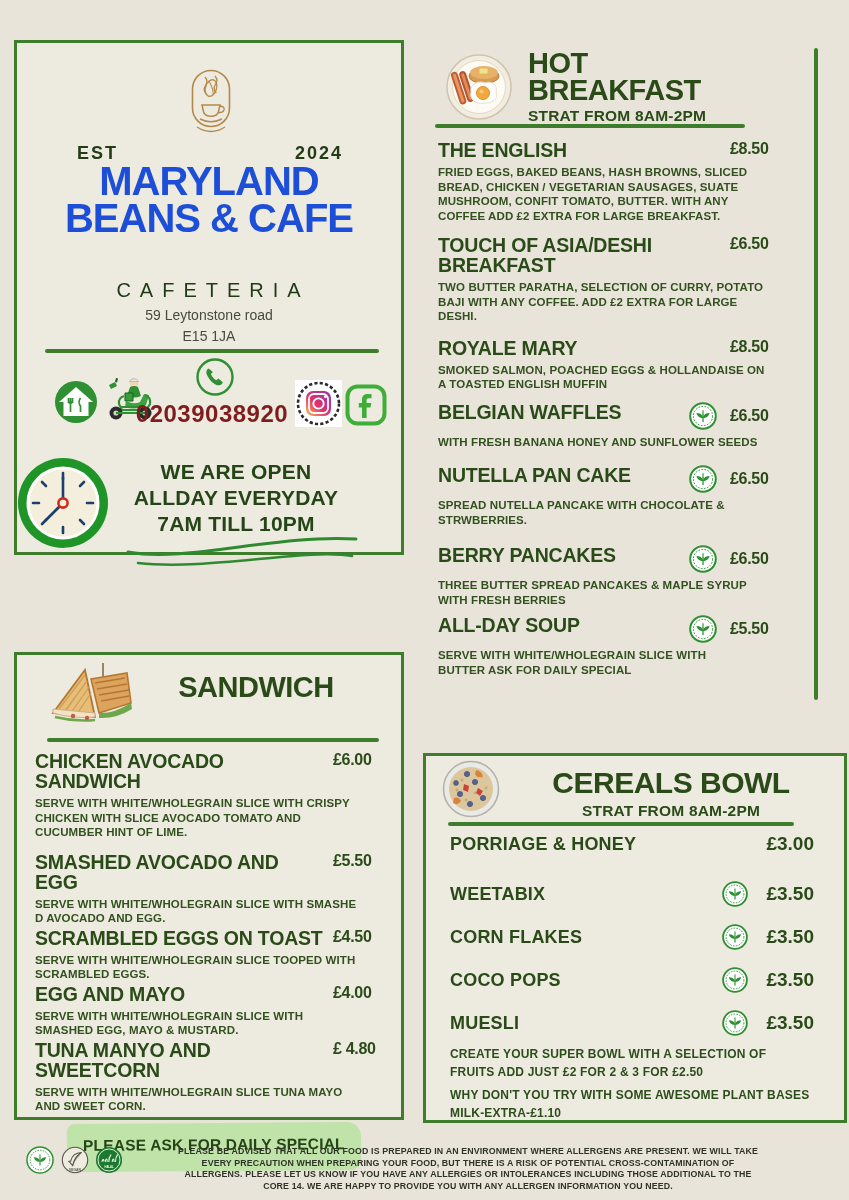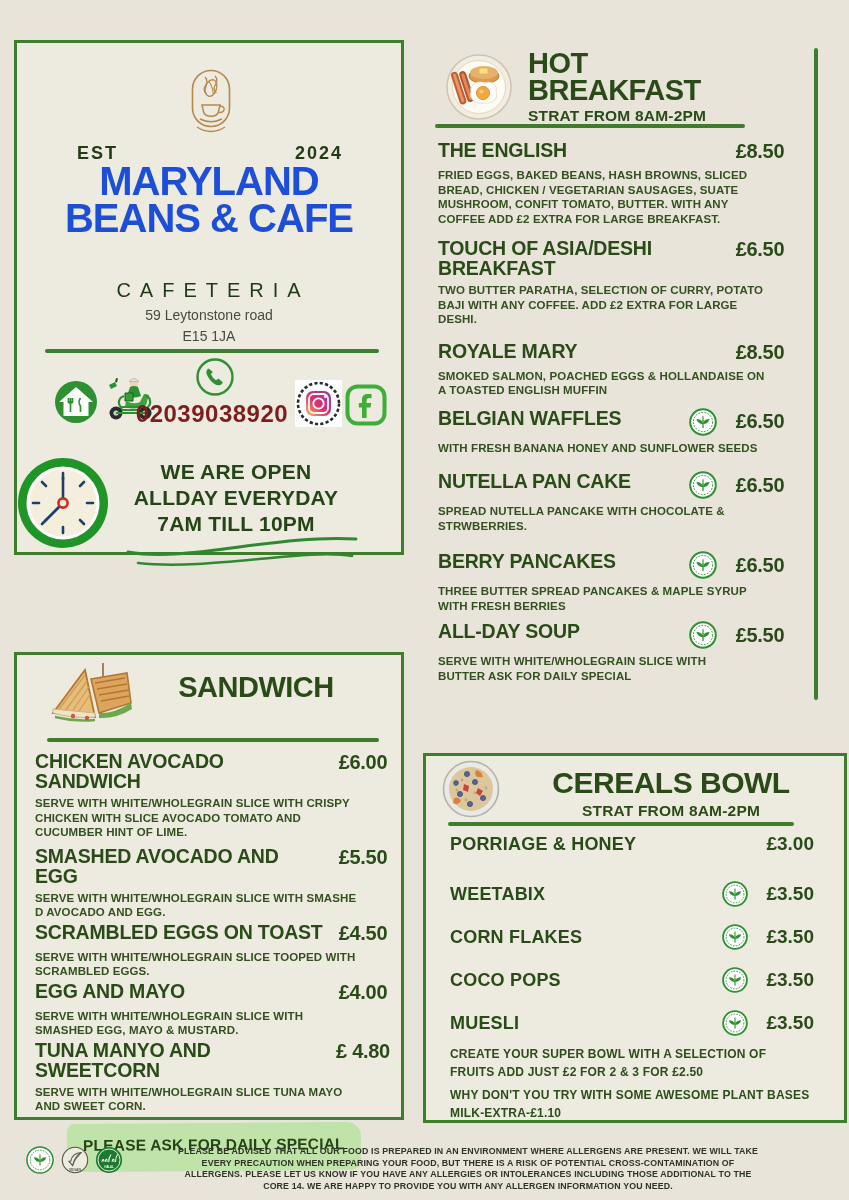--- a/index.html
+++ b/index.html
@@ -35,21 +35,21 @@
   
   .clock{left:16px;top:456px;width:94px;height:94px}
   .hours-text{left:114px;top:459px;width:244px;text-align:center;font-weight:bold;
               font-size:21px;line-height:26px;color:#254516;letter-spacing:.2px}
   .swoosh{left:124px;top:532px}
 
   
   .mi-head{display:flex;align-items:flex-start}
   .mi-name{flex:1;font-weight:bold;font-size:19.5px;line-height:20px;color:#2a4b18;letter-spacing:-.2px}
   .mi-right{display:flex;align-items:center;gap:13px;margin-left:8px}
-  .mi-price{font-weight:bold;font-size:20px;color:#2a4b18;min-width:60px;text-align:center;letter-spacing:-.3px}
+  .mi-price{font-weight:bold;font-size:16px;color:#2a4b18;min-width:60px;text-align:left;letter-spacing:-.3px}
   .mi-desc{font-weight:bold;font-size:11.5px;line-height:14.5px;color:#33511f;margin-top:5px;
            letter-spacing:.1px;max-width:335px}
   .w300{max-width:300px}
   .veg{width:28px;height:28px;display:inline-block;flex:0 0 auto}
   .veg svg{width:100%;height:100%;display:block}
 
   
   .hb-plate{left:446px;top:54px;width:66px;height:66px}
   .hb-titles{position:absolute;left:528px;top:50px;color:#2a4b18}
   .hb-titles .t{display:block;font-weight:bold;font-size:29px;line-height:27px;letter-spacing:-.5px}
@@ -65,21 +65,21 @@
   .hb-items .mi:nth-child(6){margin-bottom:8px}
 
   
   .sw-box{left:14px;top:652px;width:390px;height:468px}
   .sw-icon{position:absolute;left:26px;top:6px;width:92px;height:64px}
   .sw-title{position:absolute;left:110px;right:16px;top:16px;text-align:center;font-weight:bold;
             font-size:29px;letter-spacing:-.5px;color:#2a4b18}
   .sw-line{left:30px;top:83px;width:332px}
   .sw-items{position:absolute;left:18px;top:96px;width:358px}
   .sw-items .mi-desc{max-width:322px}
-  .sw-items .mi:nth-child(1){margin-bottom:6px}
+  .sw-items .mi:nth-child(1){margin-bottom:12px}
   .sw-items .mi:nth-child(2),.sw-items .mi:nth-child(3),.sw-items .mi:nth-child(4){margin-bottom:2px}
   .special-wrap{text-align:center;margin-top:9px}
   .special{display:inline-block;background:#bfe3a8;color:#254516;font-weight:bold;font-size:15.5px;
            padding:13px 16px 17px;border-radius:8px 14px 10px 16px;transform:rotate(-.4deg);letter-spacing:.2px}
 
   
   .cb-box{left:423px;top:753px;width:424px;height:370px}
   .cb-icon{position:absolute;left:16px;top:4px;width:58px;height:58px}
   .cb-head{position:absolute;left:84px;right:12px;top:10px;text-align:center;color:#2a4b18}
   .cb-title{font-weight:bold;font-size:30px;letter-spacing:-.5px}

